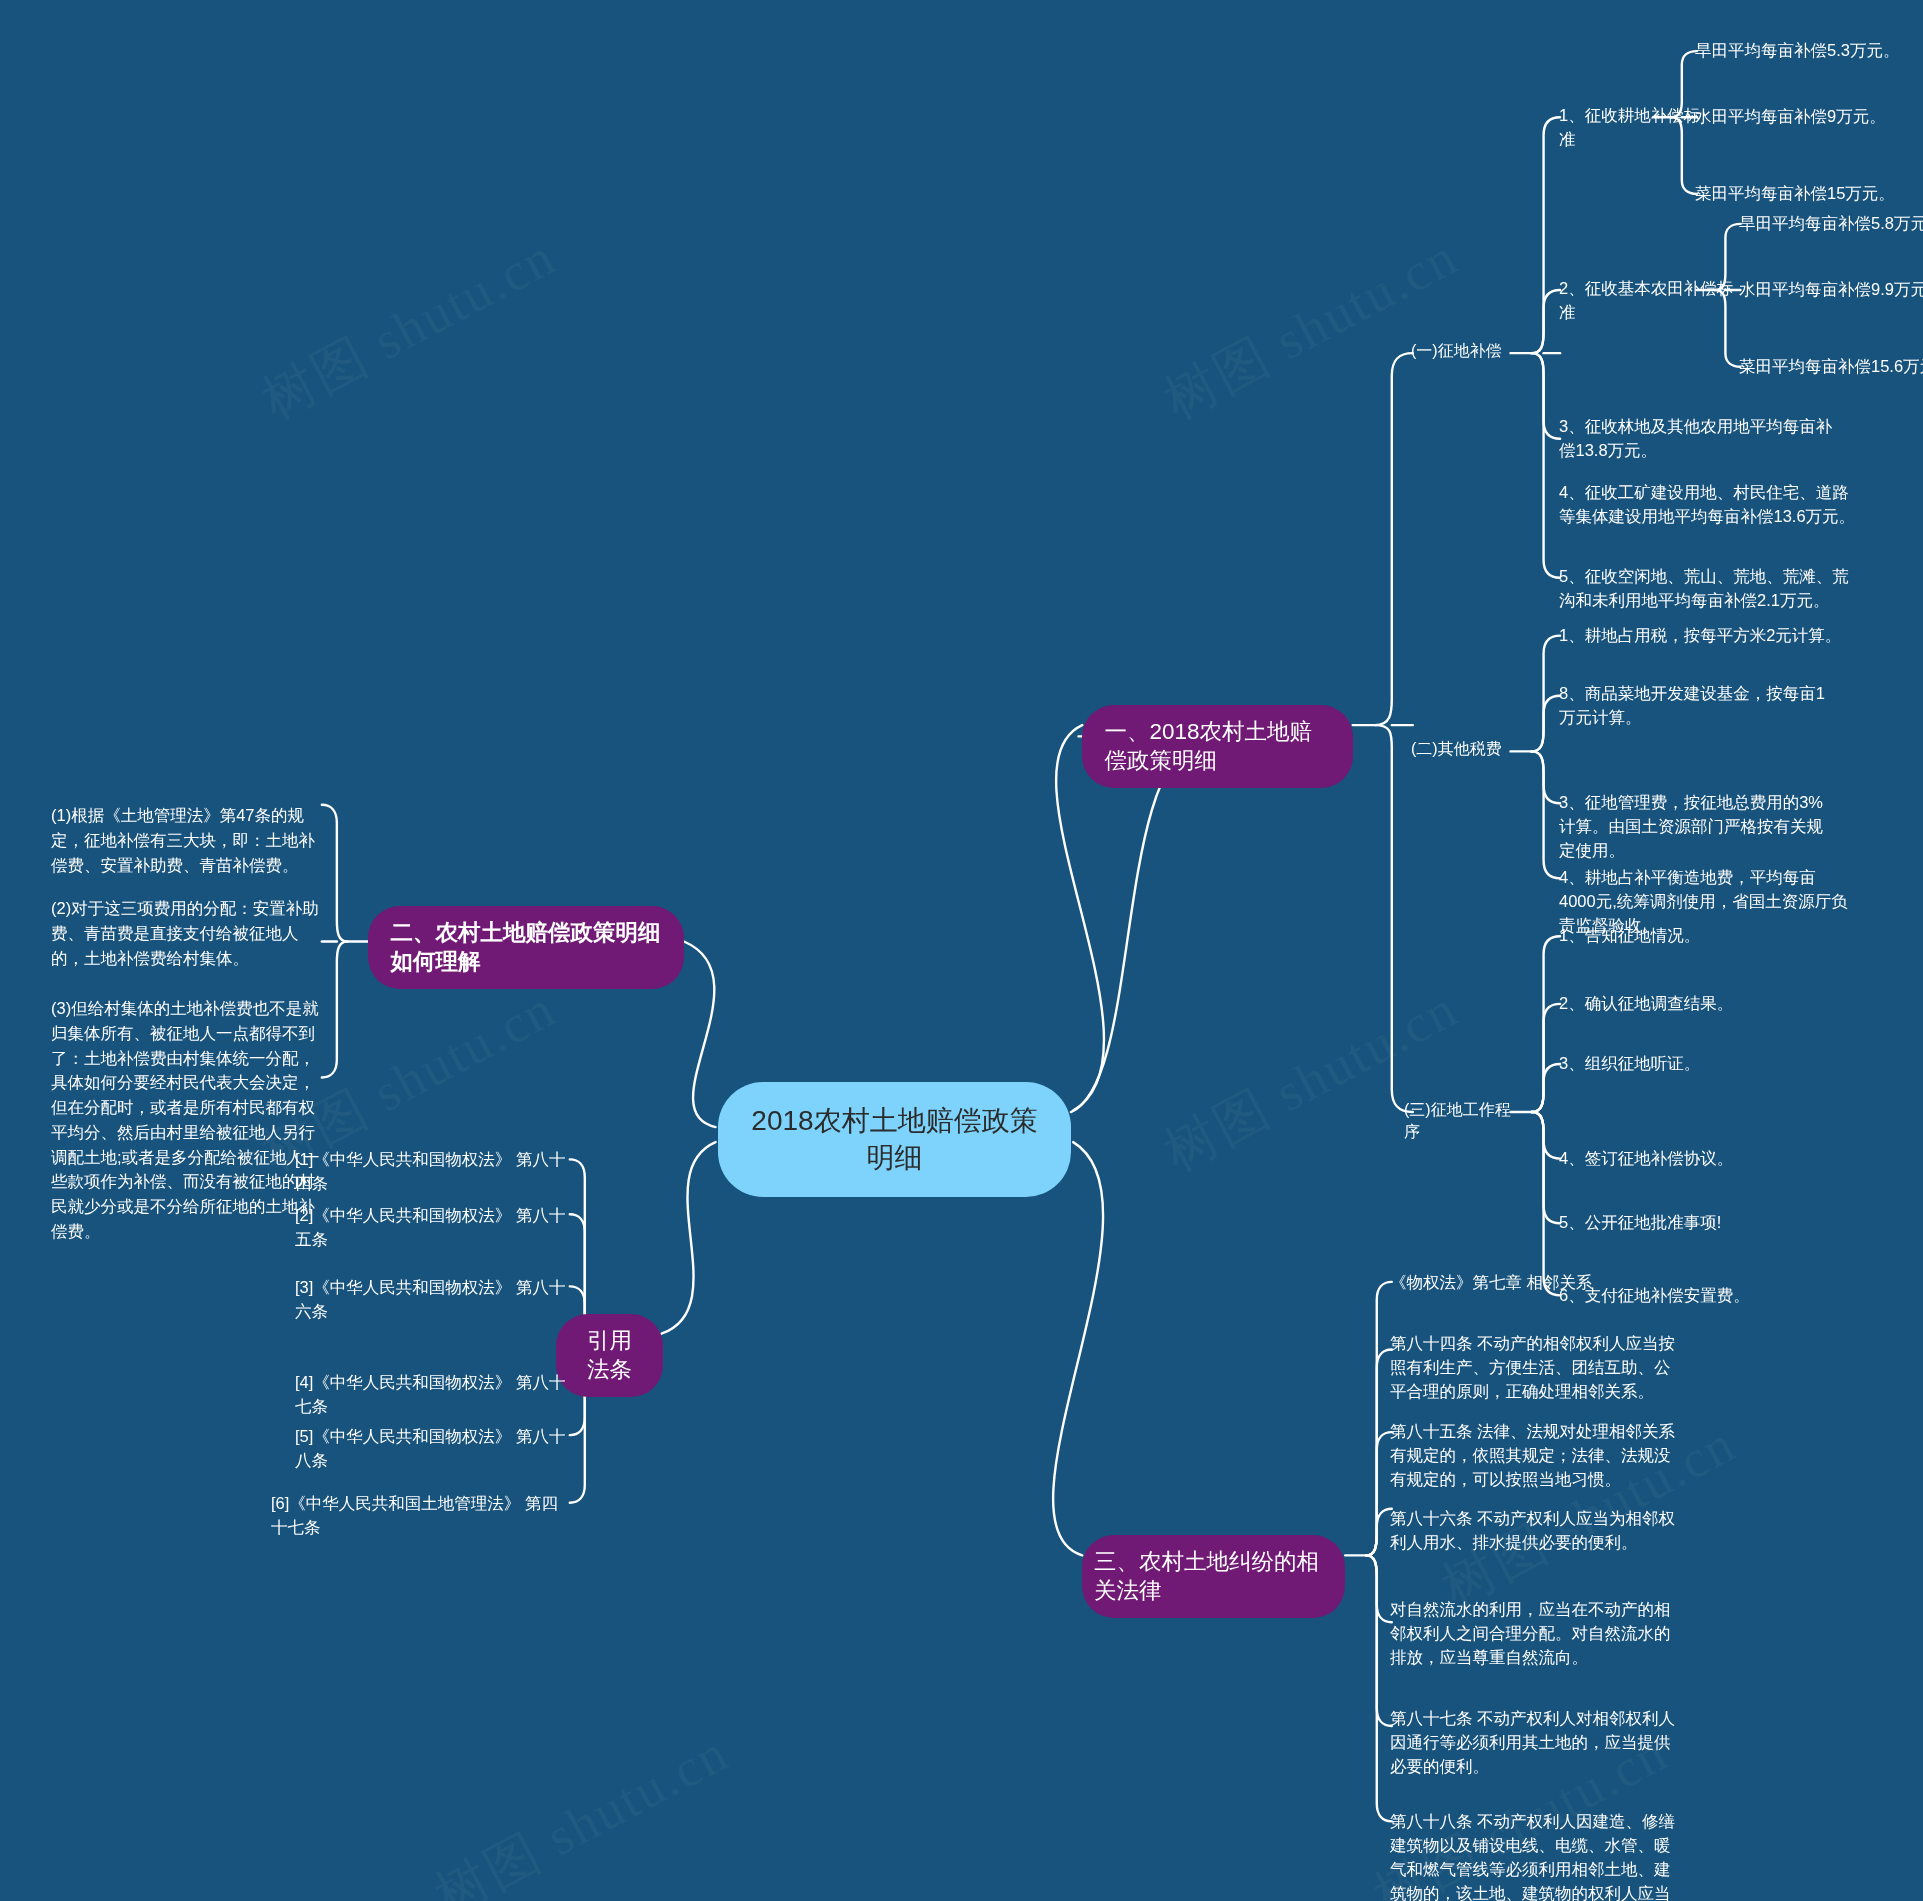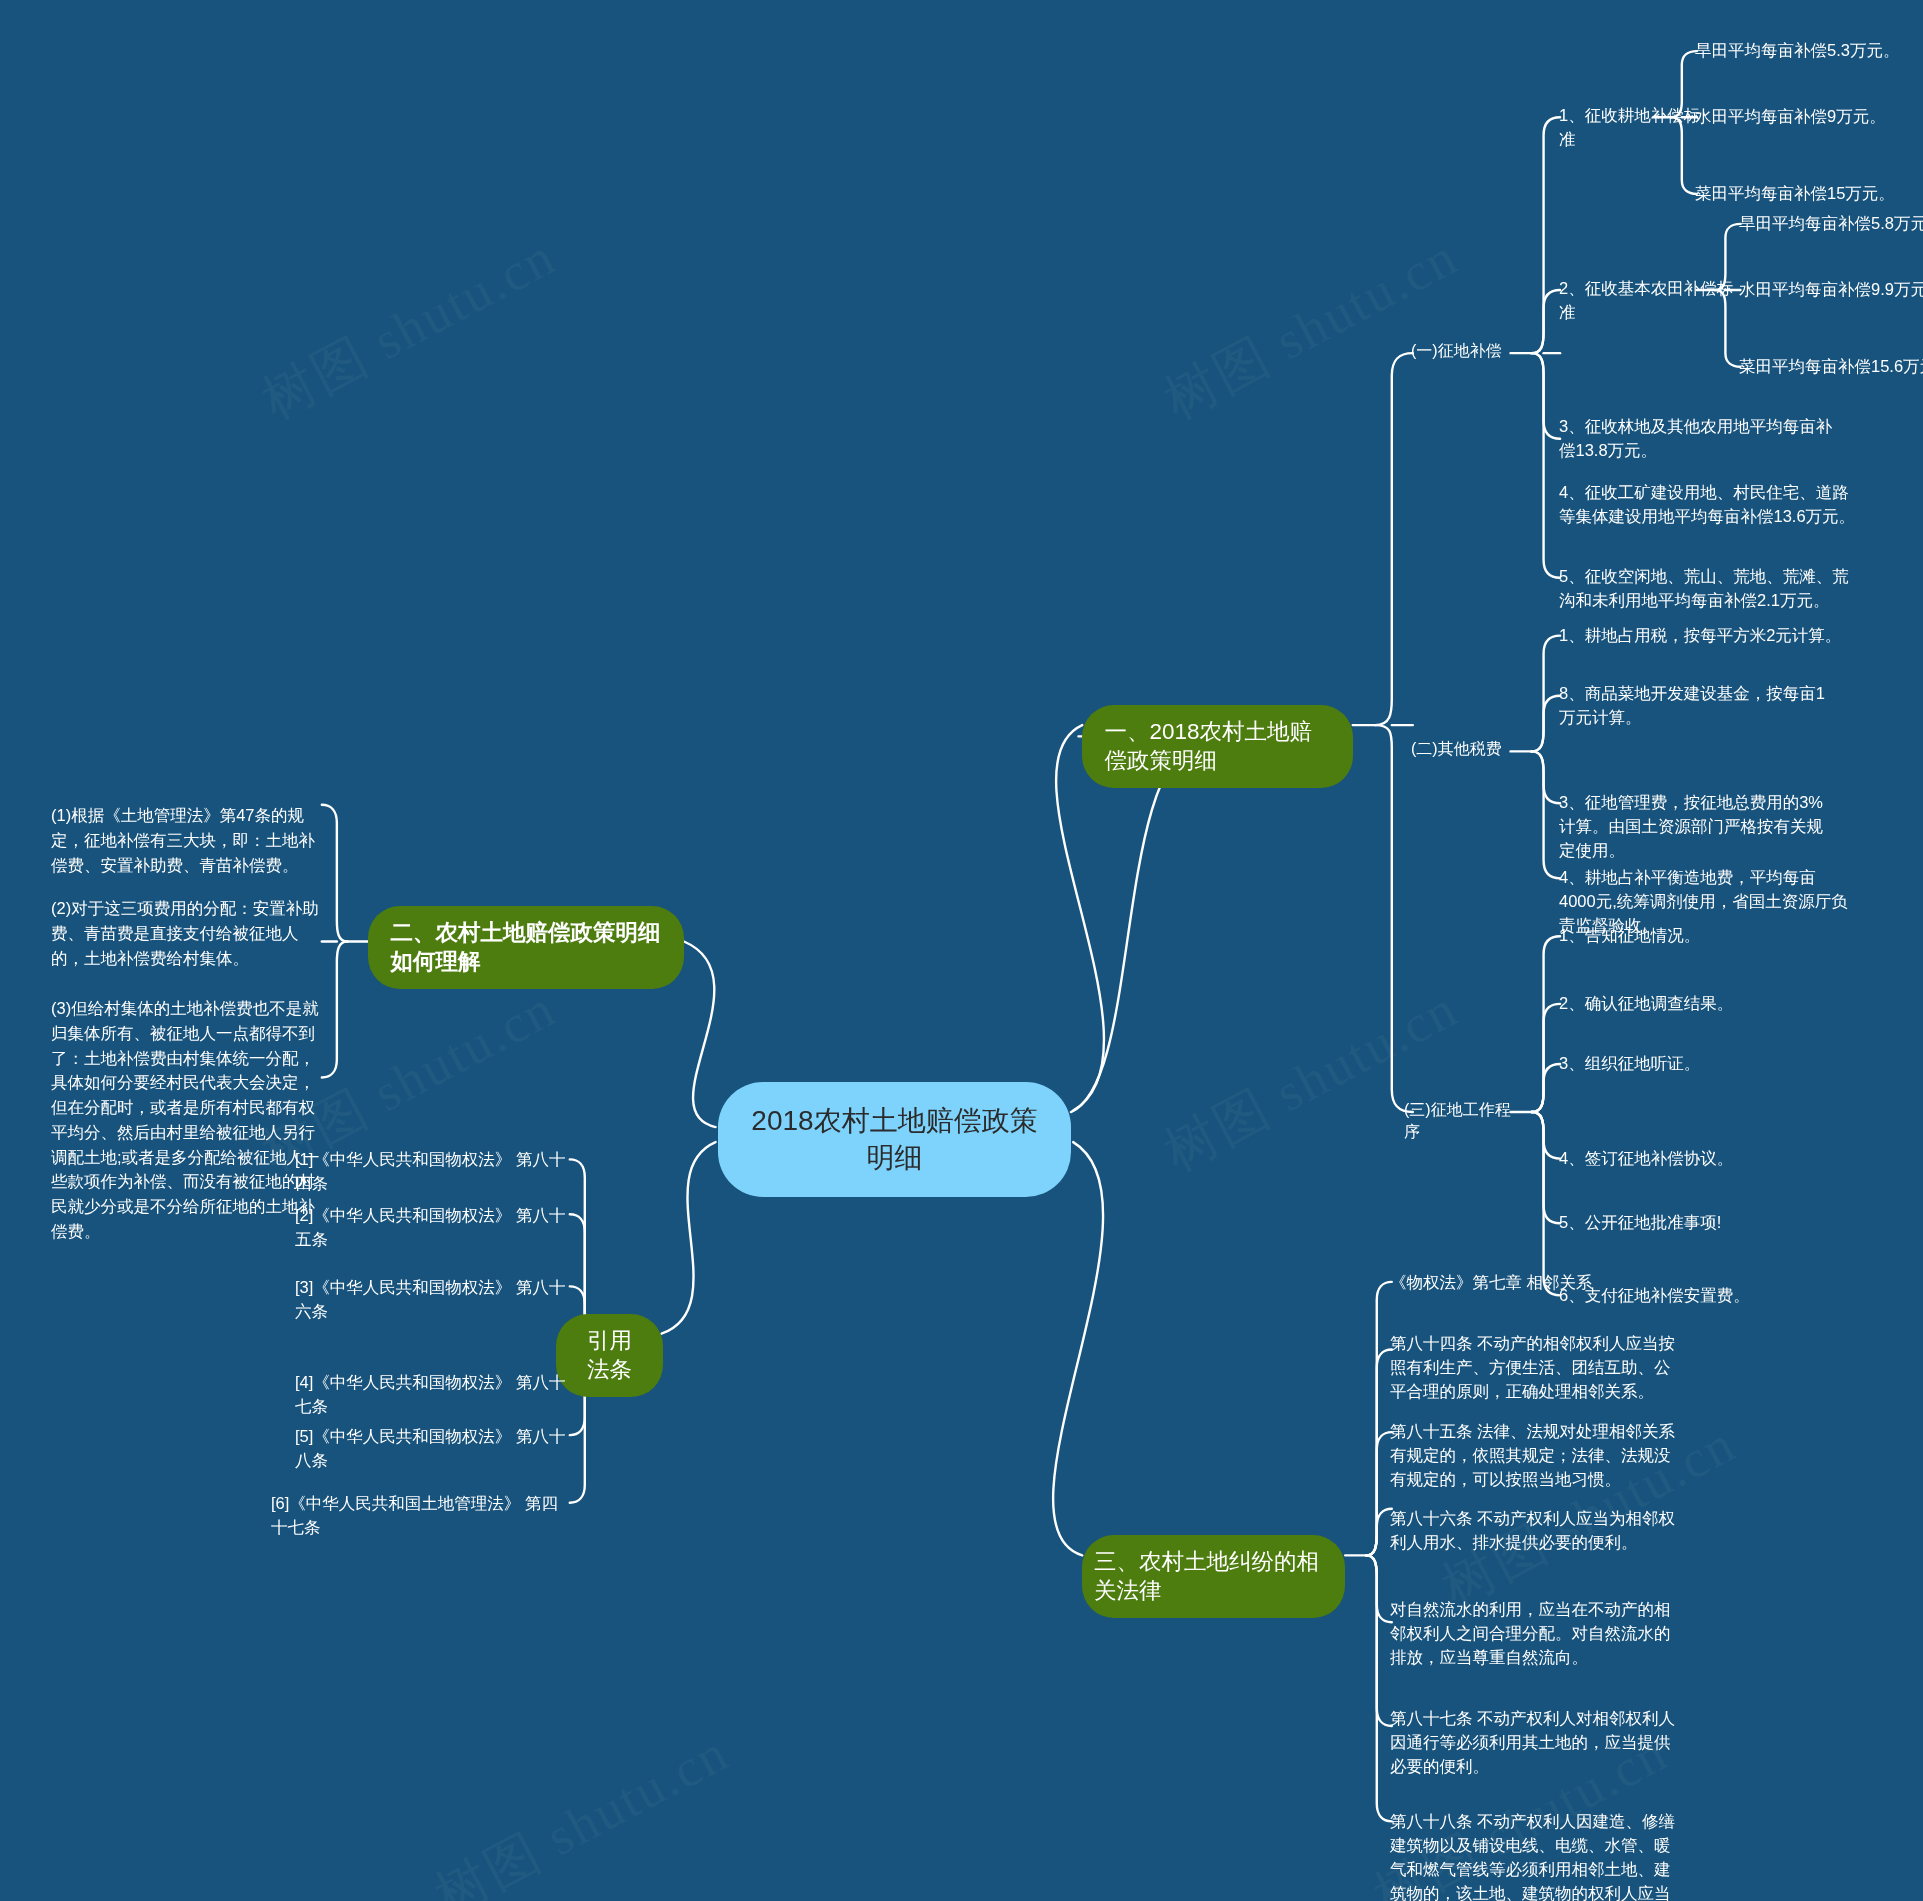--- a/index.html
+++ b/index.html
@@ -28,21 +28,21 @@
     background:#7dd3fc;color:#2b2b2b;
     border-radius:45px;
     font-size:28px;line-height:1.35;
     text-align:center;
     padding:19.5px 25.6px;
     width:353px;
     left:718px;top:1082px;
   }
   
   .topic{
-    background:#4d7c0f;color:#FFFFFF;
+    background:#701a75;color:#FFFFFF;
     border-radius:32px;
     font-size:22.5px;line-height:1.3;
     padding:12px 22.5px;
     box-sizing:border-box;
   }
   
   .leaf{
     color:#FFFFFF;
     font-size:16.5px;
     line-height:1.45;

